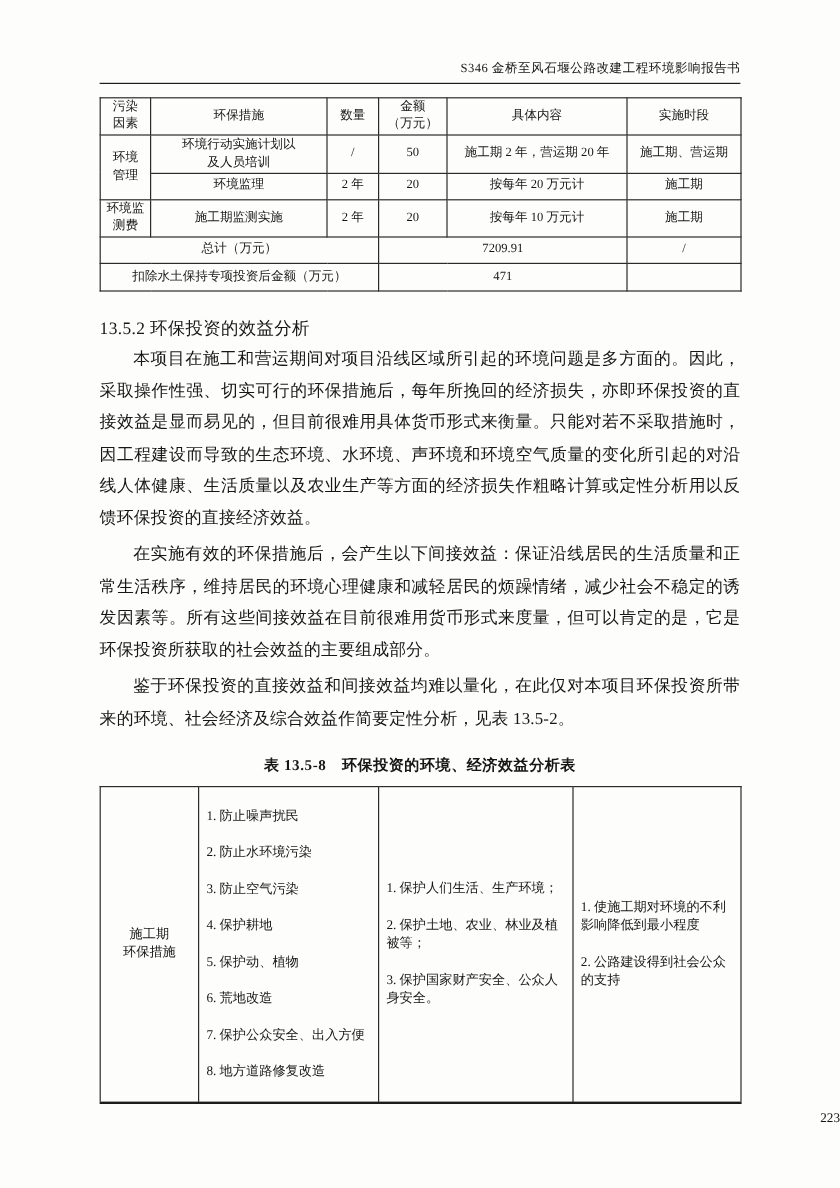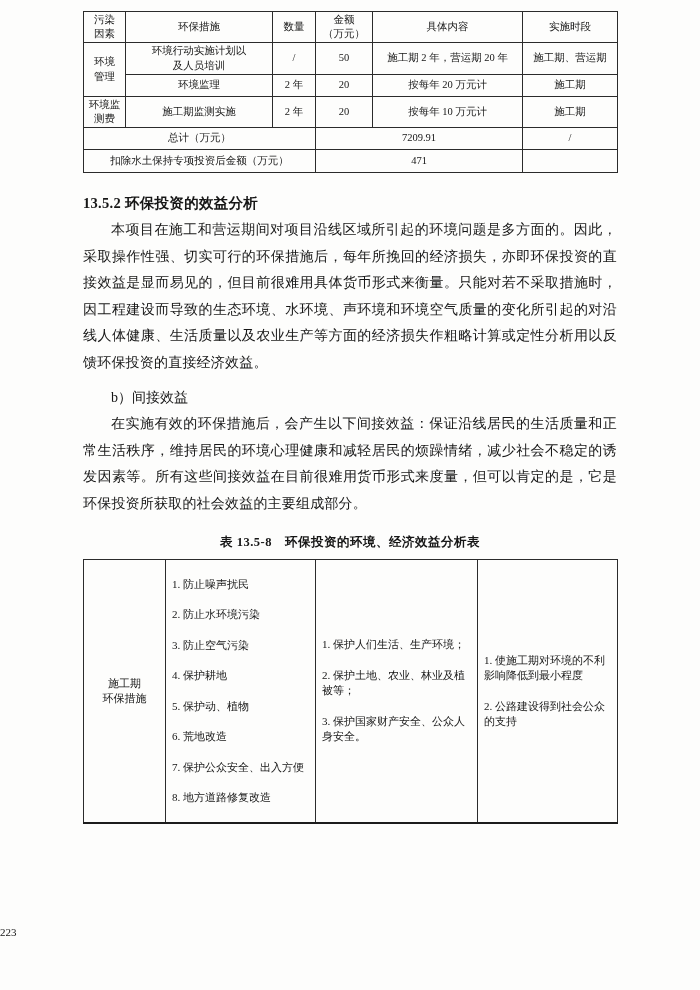--- a/index.html
+++ b/index.html
@@ -42,21 +42,20 @@
     padding: 1px 3px;
     line-height: 1.35;
     overflow: hidden;
   }
   .t1 { margin-top: 11px; font-family: Liberation Serif, serif; }
   
   .sec-heading {
     margin-top: 21px;
     font-size: 14.5px;
     letter-spacing: 0.3px;
-    font-weight: bold;
   }
   .sub-heading {
     margin-top: 13px;
     font-size: 14px;
     padding-left: 2em;
   }
   .para {
     margin-top: 4px;
     font-size: 14px;
     line-height: 26.5px;
@@ -73,29 +72,32 @@
     letter-spacing: 0.5px;
   }
   .t2 { margin-top: 8px; border-bottom: 2px solid #1c1c1c; }
   .t2 td { font-size: 11px; padding: 2px 6px; }
   .t2 td.list-cell { text-align: left; vertical-align: middle; }
   .t2 .list-cell div { line-height: 15.6px; }
   .page-number {
     position: absolute;
     top: 926px; left: 0;
     width: 700px;
-    text-align: left;
+    text-align: right;
     font-size: 11px;
   }
 </style>
 </head>
 <body>
 
 <div class="page">
 
+  <div class="doc-header">
+    <span>S346 金桥至风石堰公路改建工程环境影响报告书</span>
+  </div>
 
   <table class="t1">
     <colgroup>
       <col style="width:42px">
         <col style="width:147px">
         <col style="width:43px">
       <col style="width:57px">
         <col style="width:150px">
         <col style="width:95px">
     </colgroup>
@@ -146,23 +148,23 @@
       <td colspan="2">471</td>
       <td></td>
     </tr>
   </tbody>
     </table>
 
   <div class="sec-heading">13.5.2 环保投资的效益分析</div>
 
   <div class="para">本项目在施工和营运期间对项目沿线区域所引起的环境问题是多方面的。因此，采取操作性强、切实可行的环保措施后，每年所挽回的经济损失，亦即环保投资的直接效益是显而易见的，但目前很难用具体货币形式来衡量。只能对若不采取措施时，因工程建设而导致的生态环境、水环境、声环境和环境空气质量的变化所引起的对沿线人体健康、生活质量以及农业生产等方面的经济损失作粗略计算或定性分析用以反馈环保投资的直接经济效益。</div>
 
-  <div class="sub-heading">b）间接效益</div>
   <div class="para">在实施有效的环保措施后，会产生以下间接效益：保证沿线居民的生活质量和正常生活秩序，维持居民的环境心理健康和减轻居民的烦躁情绪，减少社会不稳定的诱发因素等。所有这些间接效益在目前很难用货币形式来度量，但可以肯定的是，它是环保投资所获取的社会效益的主要组成部分。</div>
 
+  <div class="para">鉴于环保投资的直接效益和间接效益均难以量化，在此仅对本项目环保投资所带来的环境、社会经济及综合效益作简要定性分析，见表 13.5-2。</div>
 
   <div class="t2-title">表 13.5-8　环保投资的环境、经济效益分析表</div>
 
   <table class="t2">
     <colgroup>
       <col style="width:82px">
         <col style="width:150px">
         <col style="width:162px">
         <col style="width:140px">
     </colgroup>

